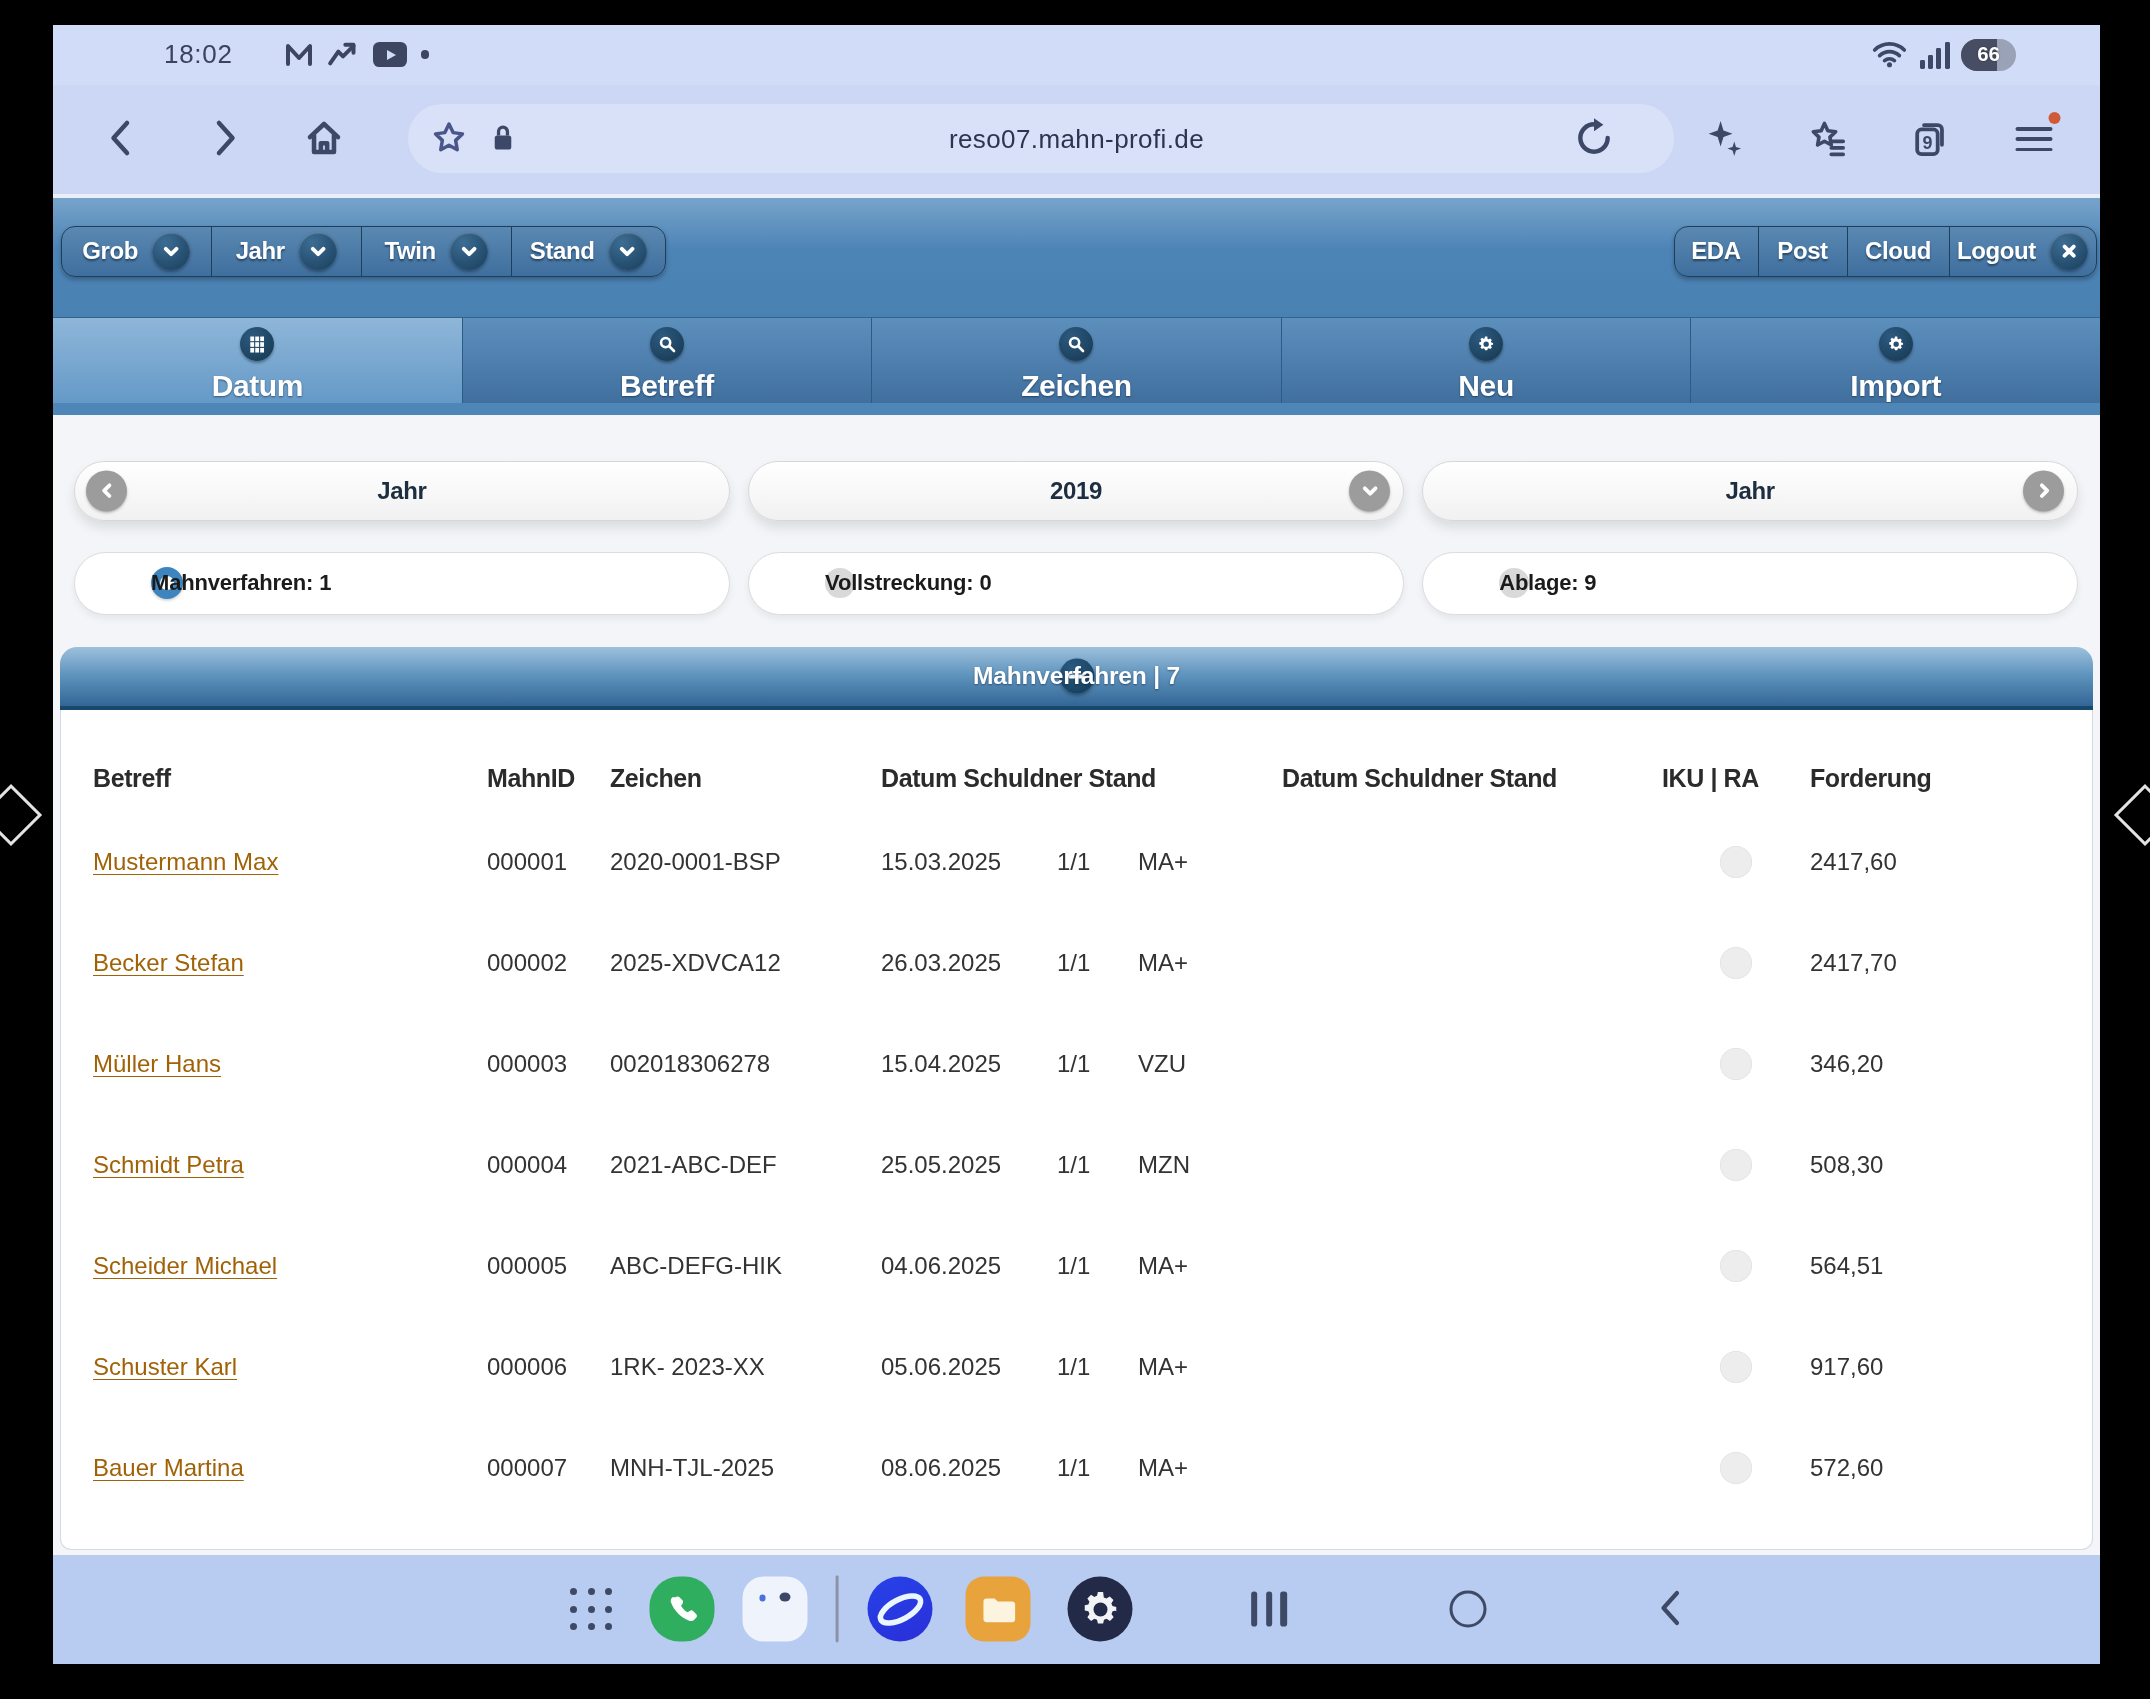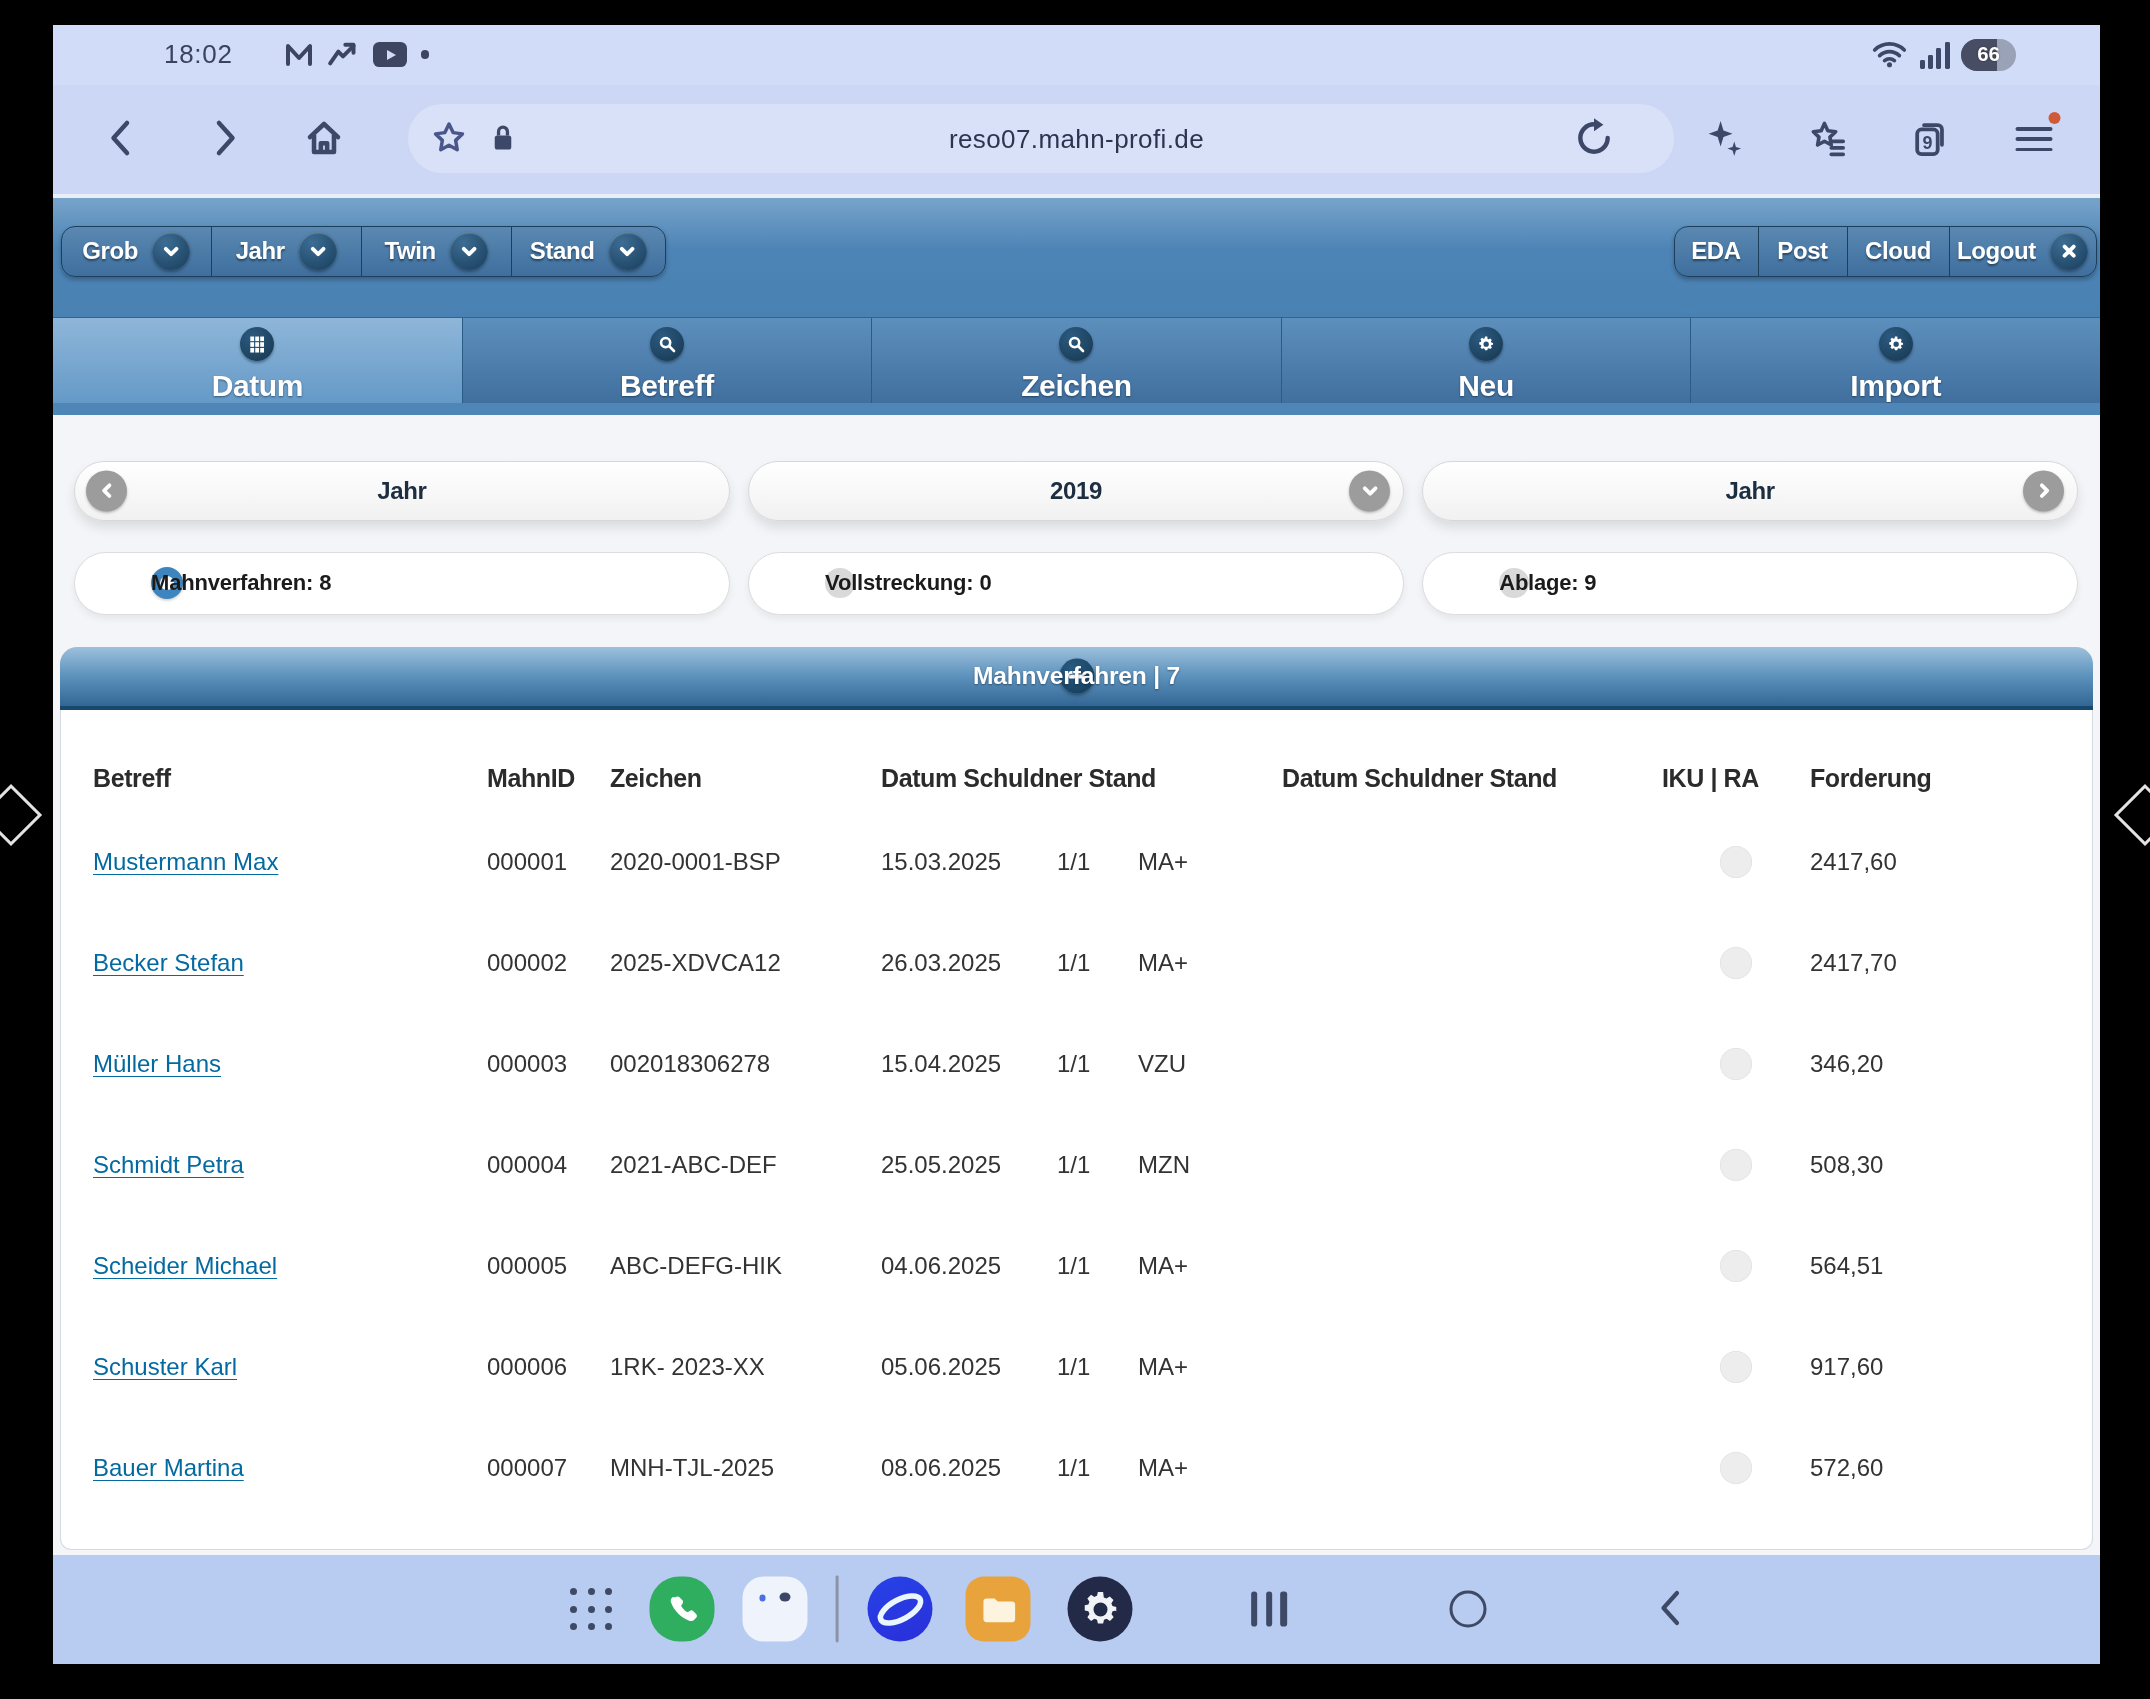--- a/index.html
+++ b/index.html
@@ -95,21 +95,21 @@
   .panel-header > span{position:absolute;left:50%;top:50%;transform:translate(-50%,-50%);color:#fff;
                        font-size:24.6px;font-weight:700;letter-spacing:-0.2px;text-shadow:0 1.4px 2.1px rgba(10,30,50,.5);}
   .panel-body{height:840px;background:#fff;border:1.4px solid #d4dae0;border-top:none;
               border-radius:0 0 11.3px 11.3px;box-sizing:border-box;padding:35px 27px 0 32px;}
   .tbl{display:grid;grid-template-columns:394px 123px 271px 176px 81px 144px 380px 148px 1fr;}
   .th{height:67px;display:flex;align-items:center;font-weight:700;font-size:25px;color:#2b2b2b;letter-spacing:-0.4px;white-space:nowrap;}
   .span3{grid-column:span 3;}
   .tr{display:contents;}
   .td{height:101px;display:flex;align-items:center;font-size:24px;color:#333;white-space:nowrap;}
   .td.center{justify-content:center;}
-  .link{color:#0369a1;text-decoration:underline;text-decoration-thickness:1.4px;text-underline-offset:4.2px;cursor:pointer;}
+  .link{color:#a16207;text-decoration:underline;text-decoration-thickness:1.4px;text-underline-offset:4.2px;cursor:pointer;}
   .iku-circle{width:32px;height:32px;border-radius:50%;background:#ededed;
               box-shadow:inset 0 0 0 0.7px #e2e2e2;cursor:pointer;}
 
   
   .dock{position:absolute;left:0;top:1530px;width:2047px;height:109px;background:#b8cbf1;}
   .dk{position:absolute;top:50%;transform:translate(-50%,-50%);cursor:pointer;}
   .appicon{width:65px;height:65px;border-radius:18.3px;display:flex;align-items:center;justify-content:center;}
   .grid9{display:grid;grid-template-columns:repeat(3,7px);grid-template-rows:repeat(3,7px);gap:10.5px;}
   .grid9 i{display:block;width:7px;height:7px;border-radius:50%;background:#3e4966;}
   .phoneic{background:#2fae60;border-radius:46%;}
@@ -379,21 +379,21 @@
             <svg width="18.3" height="18.3" viewBox="0 0 24 24">
                 <polyline points="9,5 16,12 9,19" fill="none" stroke="#fff" stroke-width="5" stroke-linecap="round" stroke-linejoin="round"></polyline>
               </svg>
           </span>
         </div>
       </div>
 
       <div class="radiorow">
         <div class="radiopill">
           <span class="radio-sel"></span>
-          <span>Mahnverfahren: 8</span>
+          <span>Mahnverfahren: 1</span>
         </div>
         <div class="radiopill">
           <span class="radio-un"></span>
           <span>Vollstreckung: 0</span>
         </div>
         <div class="radiopill">
           <span class="radio-un"></span>
           <span>Ablage: 9</span>
         </div>
       </div>

